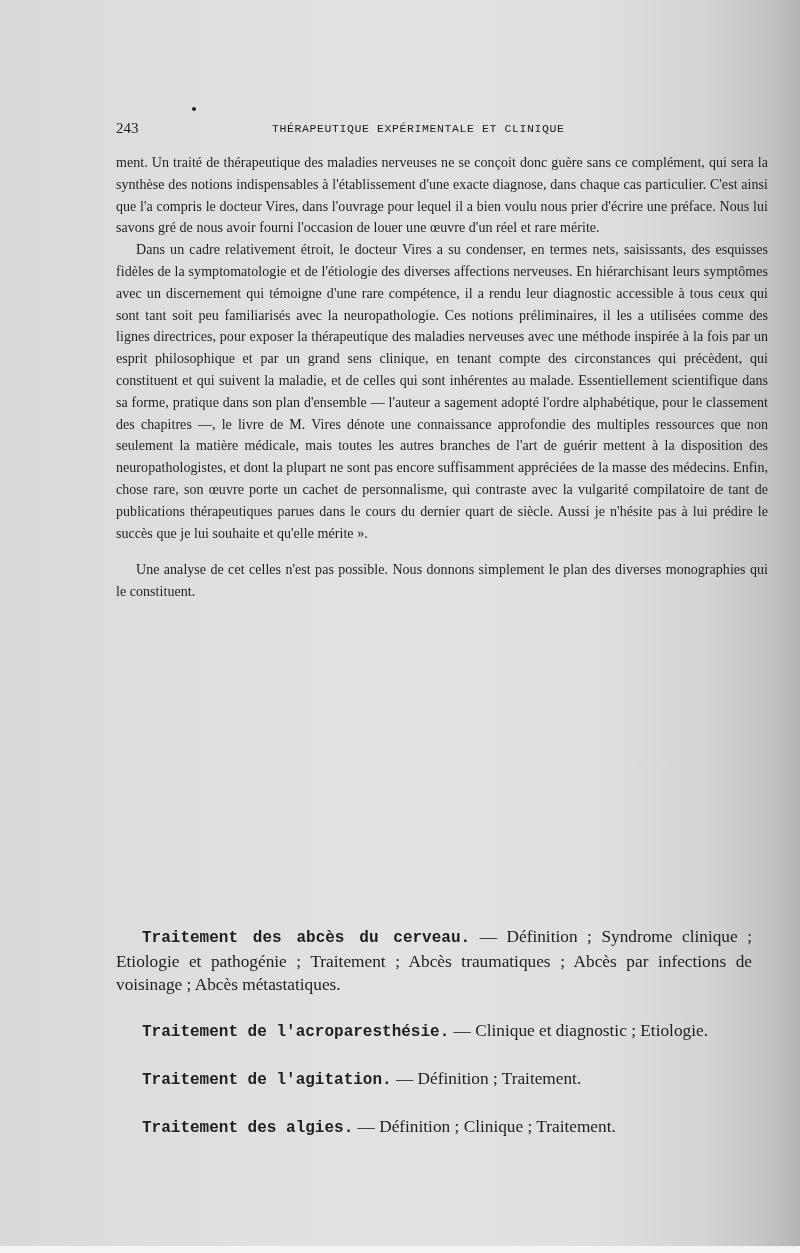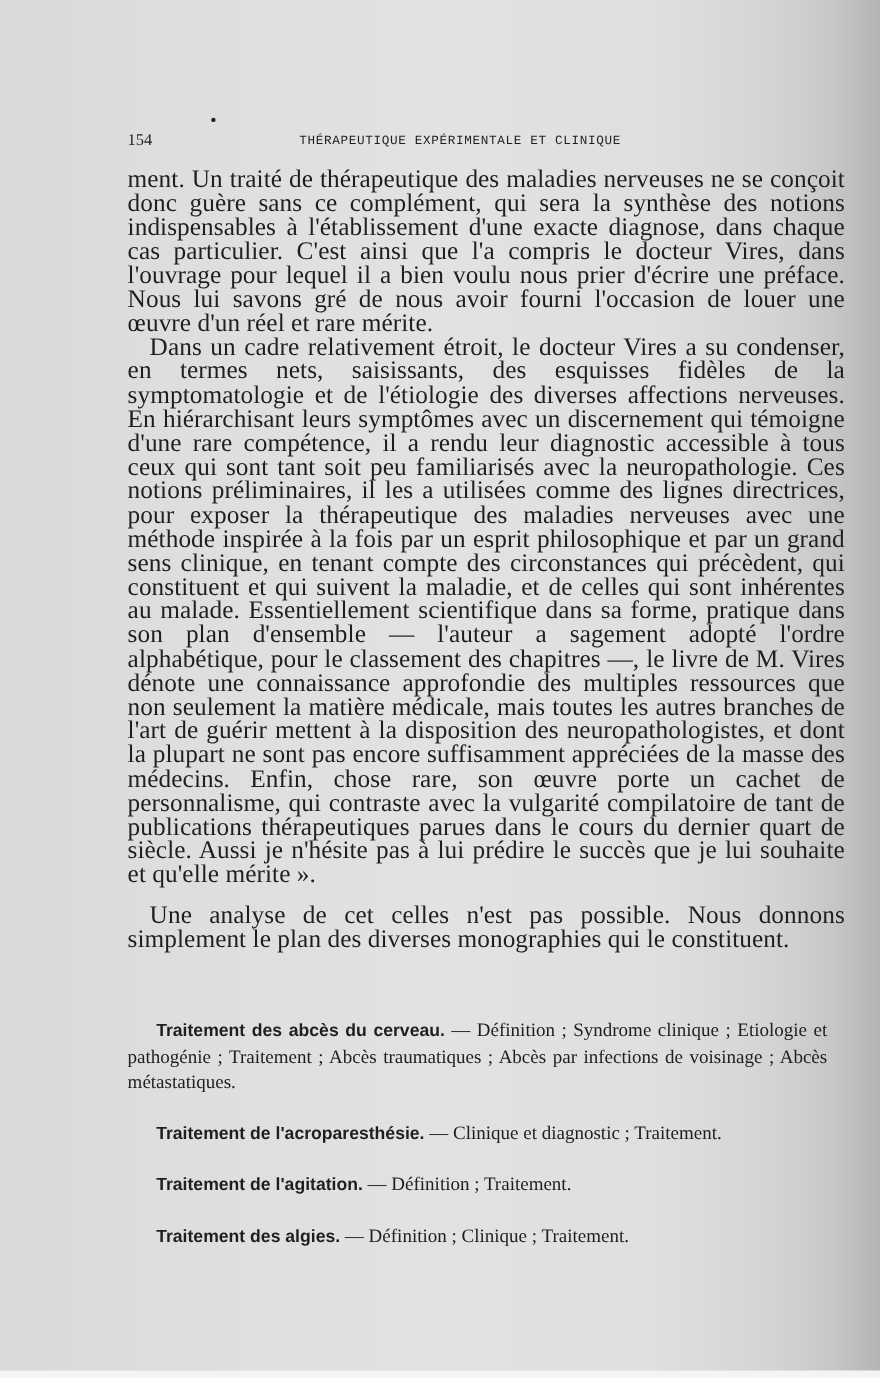--- a/index.html
+++ b/index.html
@@ -60,21 +60,21 @@
       font-variant: small-caps;
       text-transform: uppercase;
       font-size: 11.5px;
       font-family: Liberation Mono, monospace;
     }
     .body-text {
       position: absolute;
       left: 116px;
       top: 152px;
       width: 652px;
-      font-size: 23px;
+      font-size: 14px;
       line-height: 21.8px;
       text-align: justify;
       letter-spacing: 0.05px;
     }
     .para {
       margin: 0;
       text-indent: 0;
     }
     .para.indent {
       text-indent: 20px;
@@ -89,43 +89,43 @@
       width: 636px;
       font-size: 17.3px;
       line-height: 23px;
       text-align: justify;
     }
     .entry {
       margin: 0 0 23px 0;
       text-indent: 26px;
     }
     .entry-title {
-      font-family: Liberation Sans, sans-serif;
+      font-family: Liberation Mono, monospace;
       font-weight: bold;
       font-size: 16px;
     }
   </style>
 </head>
 <body>
 
 <div class="page">
   <div class="dot"></div>
 
   <div class="running-head">
-    <span class="page-number">154</span>
+    <span class="page-number">243</span>
     <span class="head-title">Thérapeutique expérimentale et clinique</span>
   </div>
 
   <div class="body-text">
     <p class="para">ment. Un traité de thérapeutique des maladies nerveuses ne se conçoit donc guère sans ce complément, qui sera la synthèse des notions indispensables à l'établissement d'une exacte diagnose, dans chaque cas particulier. C'est ainsi que l'a compris le docteur Vires, dans l'ouvrage pour lequel il a bien voulu nous prier d'écrire une préface. Nous lui savons gré de nous avoir fourni l'occasion de louer une œuvre d'un réel et rare mérite.</p>
     <p class="para indent">Dans un cadre relativement étroit, le docteur Vires a su condenser, en termes nets, saisissants, des esquisses fidèles de la symptomatologie et de l'étiologie des diverses affections nerveuses. En hiérarchisant leurs symptômes avec un discernement qui témoigne d'une rare compétence, il a rendu leur diagnostic accessible à tous ceux qui sont tant soit peu familiarisés avec la neuropathologie. Ces notions préliminaires, il les a utilisées comme des lignes directrices, pour exposer la thérapeutique des maladies nerveuses avec une méthode inspirée à la fois par un esprit philosophique et par un grand sens clinique, en tenant compte des circonstances qui précèdent, qui constituent et qui suivent la maladie, et de celles qui sont inhérentes au malade. Essentiellement scientifique dans sa forme, pratique dans son plan d'ensemble — l'auteur a sagement adopté l'ordre alphabétique, pour le classement des chapitres —, le livre de M. Vires dénote une connaissance approfondie des multiples ressources que non seulement la matière médicale, mais toutes les autres branches de l'art de guérir mettent à la disposition des neuropathologistes, et dont la plupart ne sont pas encore suffisamment appréciées de la masse des médecins. Enfin, chose rare, son œuvre porte un cachet de personnalisme, qui contraste avec la vulgarité compilatoire de tant de publications thérapeutiques parues dans le cours du dernier quart de siècle. Aussi je n'hésite pas à lui prédire le succès que je lui souhaite et qu'elle mérite ».</p>
     <p class="para indent spaced">Une analyse de cet celles n'est pas possible. Nous donnons simplement le plan des diverses monographies qui le constituent.</p>
   </div>
 
   <div class="entries">
     <p class="entry"><span class="entry-title">Traitement des abcès du cerveau.</span><span> — Définition ; Syndrome clinique ; Etiologie et pathogénie ; Traitement ; Abcès traumatiques ; Abcès par infections de voisinage ; Abcès métastatiques.</span></p>
-    <p class="entry"><span class="entry-title">Traitement de l'acroparesthésie.</span><span> — Clinique et diagnostic ; Traitement.</span></p>
+    <p class="entry"><span class="entry-title">Traitement de l'acroparesthésie.</span><span> — Clinique et diagnostic ; Etiologie.</span></p>
     <p class="entry"><span class="entry-title">Traitement de l'agitation.</span><span> — Définition ; Traitement.</span></p>
     <p class="entry"><span class="entry-title">Traitement des algies.</span><span> — Définition ; Clinique ; Traitement.</span></p>
   </div>
 
   <div class="bottom-strip"></div>
 </div>
 
 </body></html>

